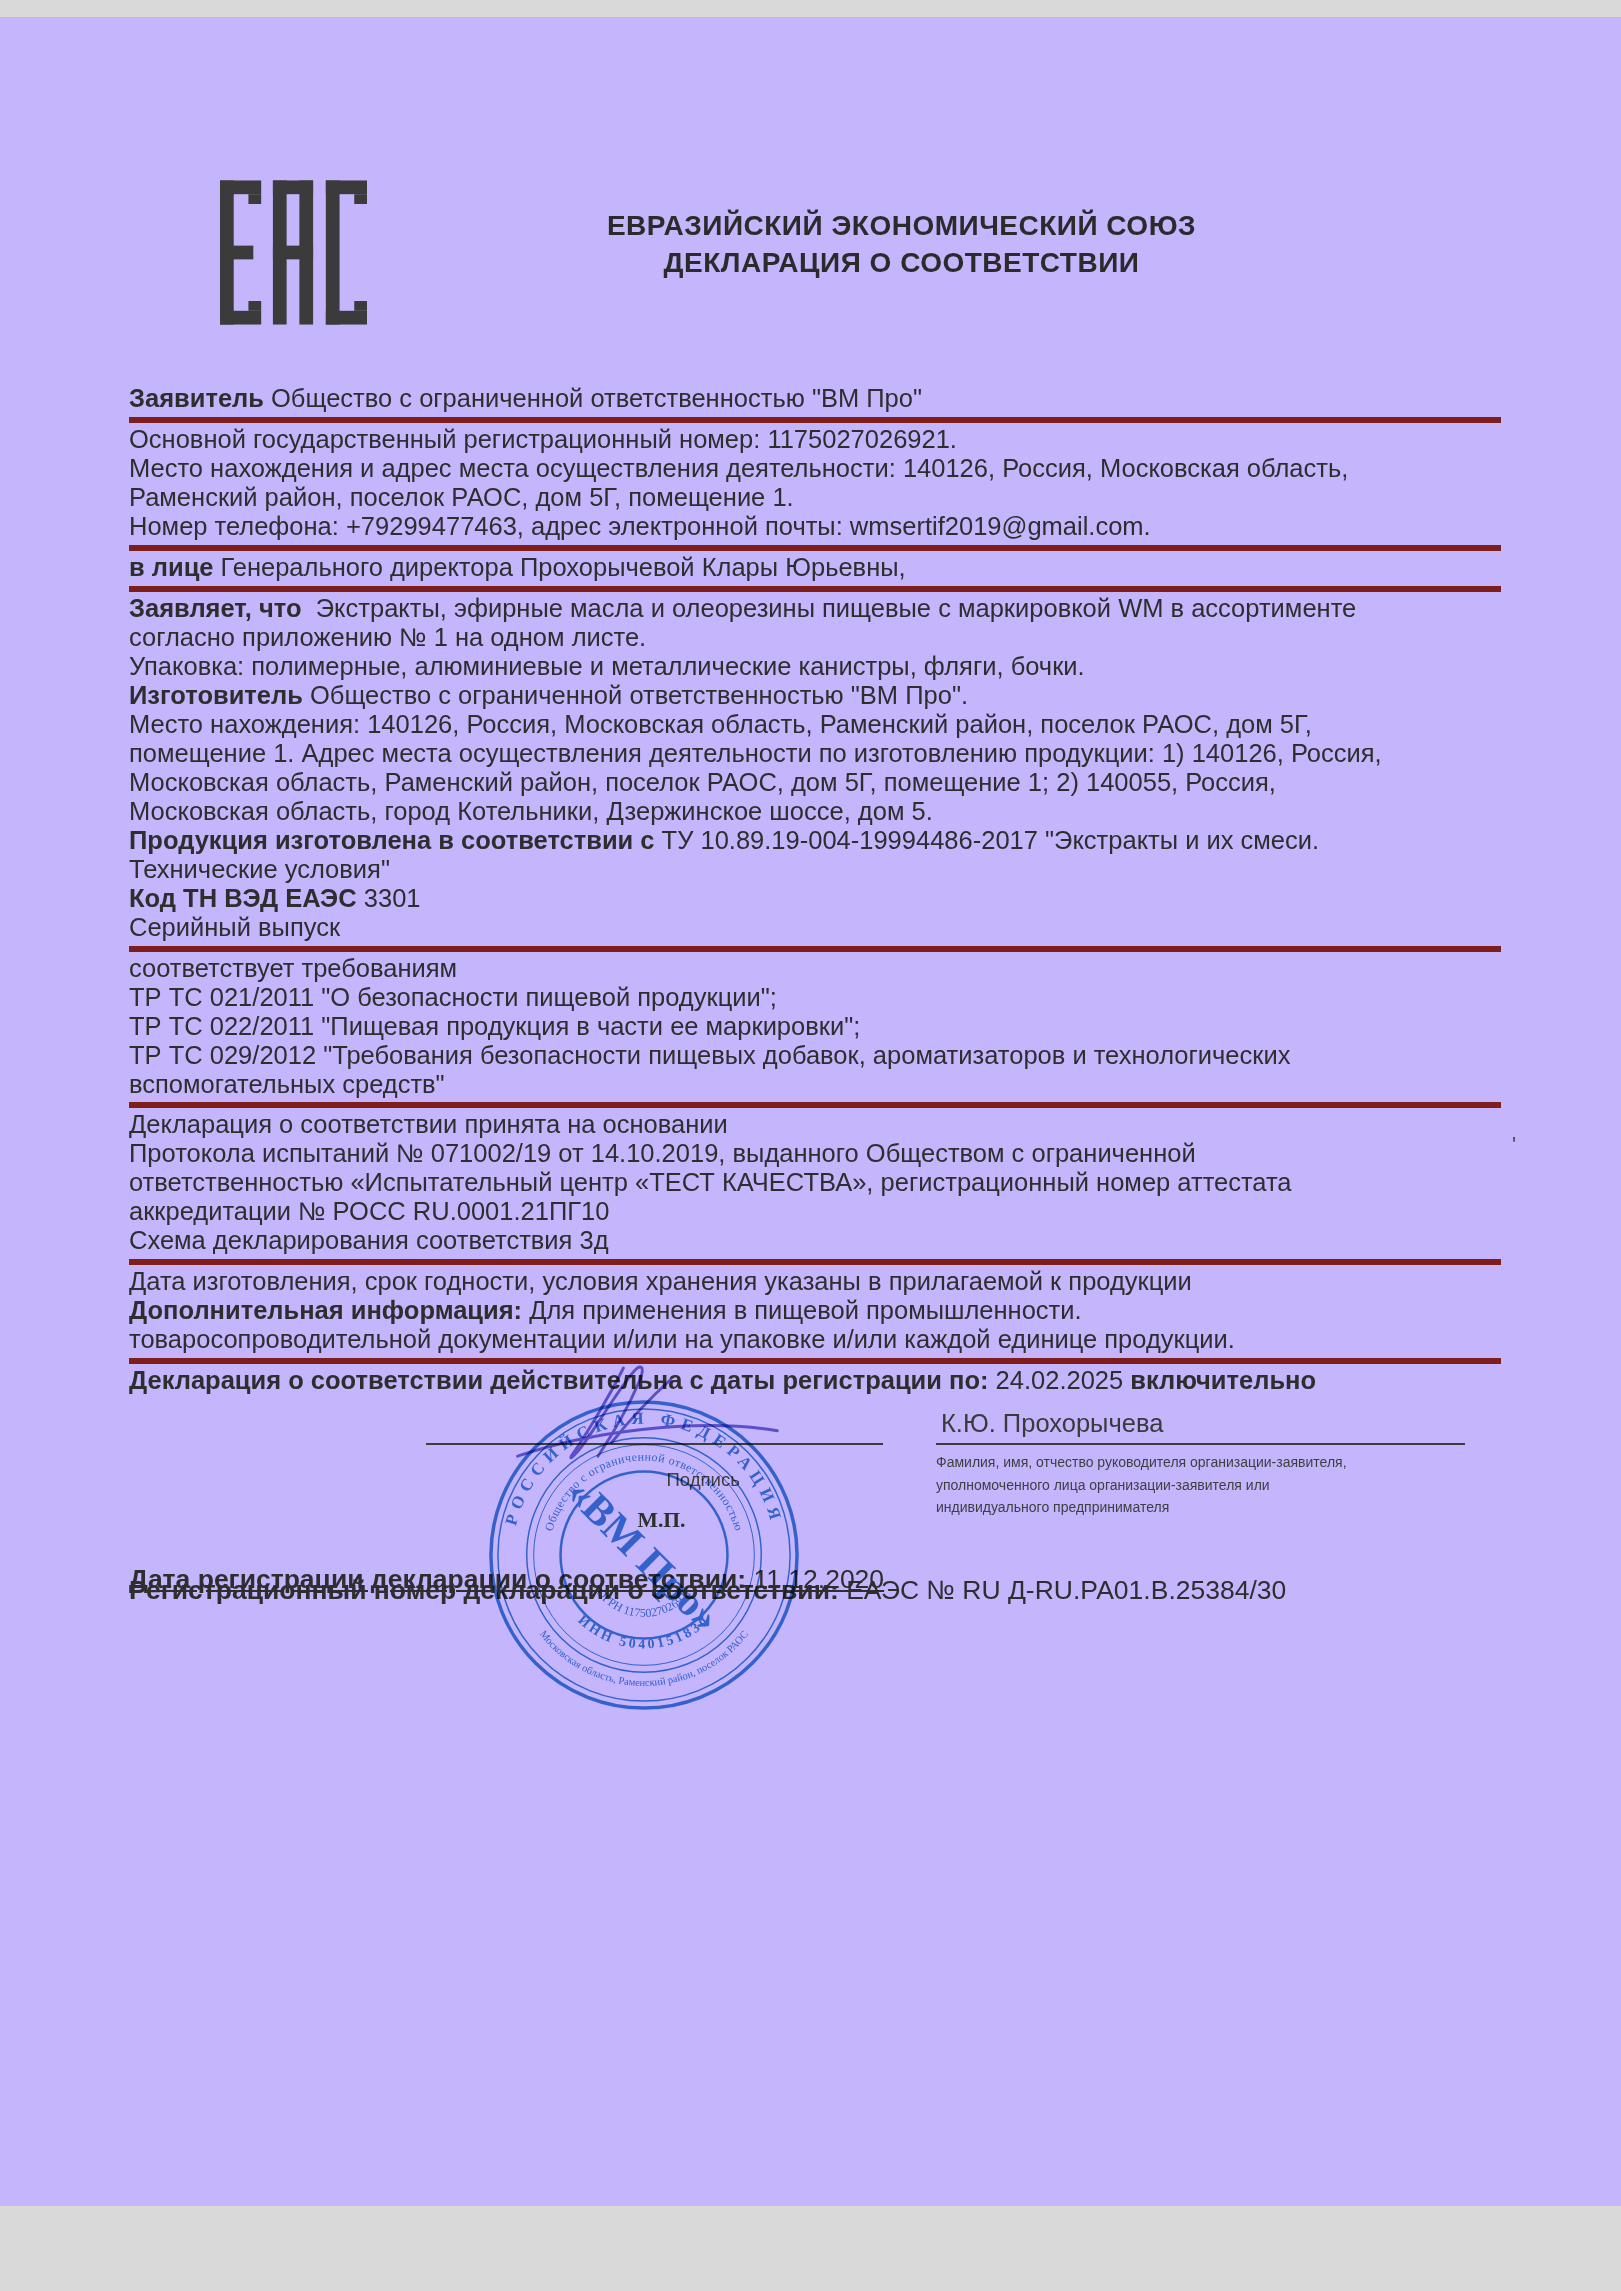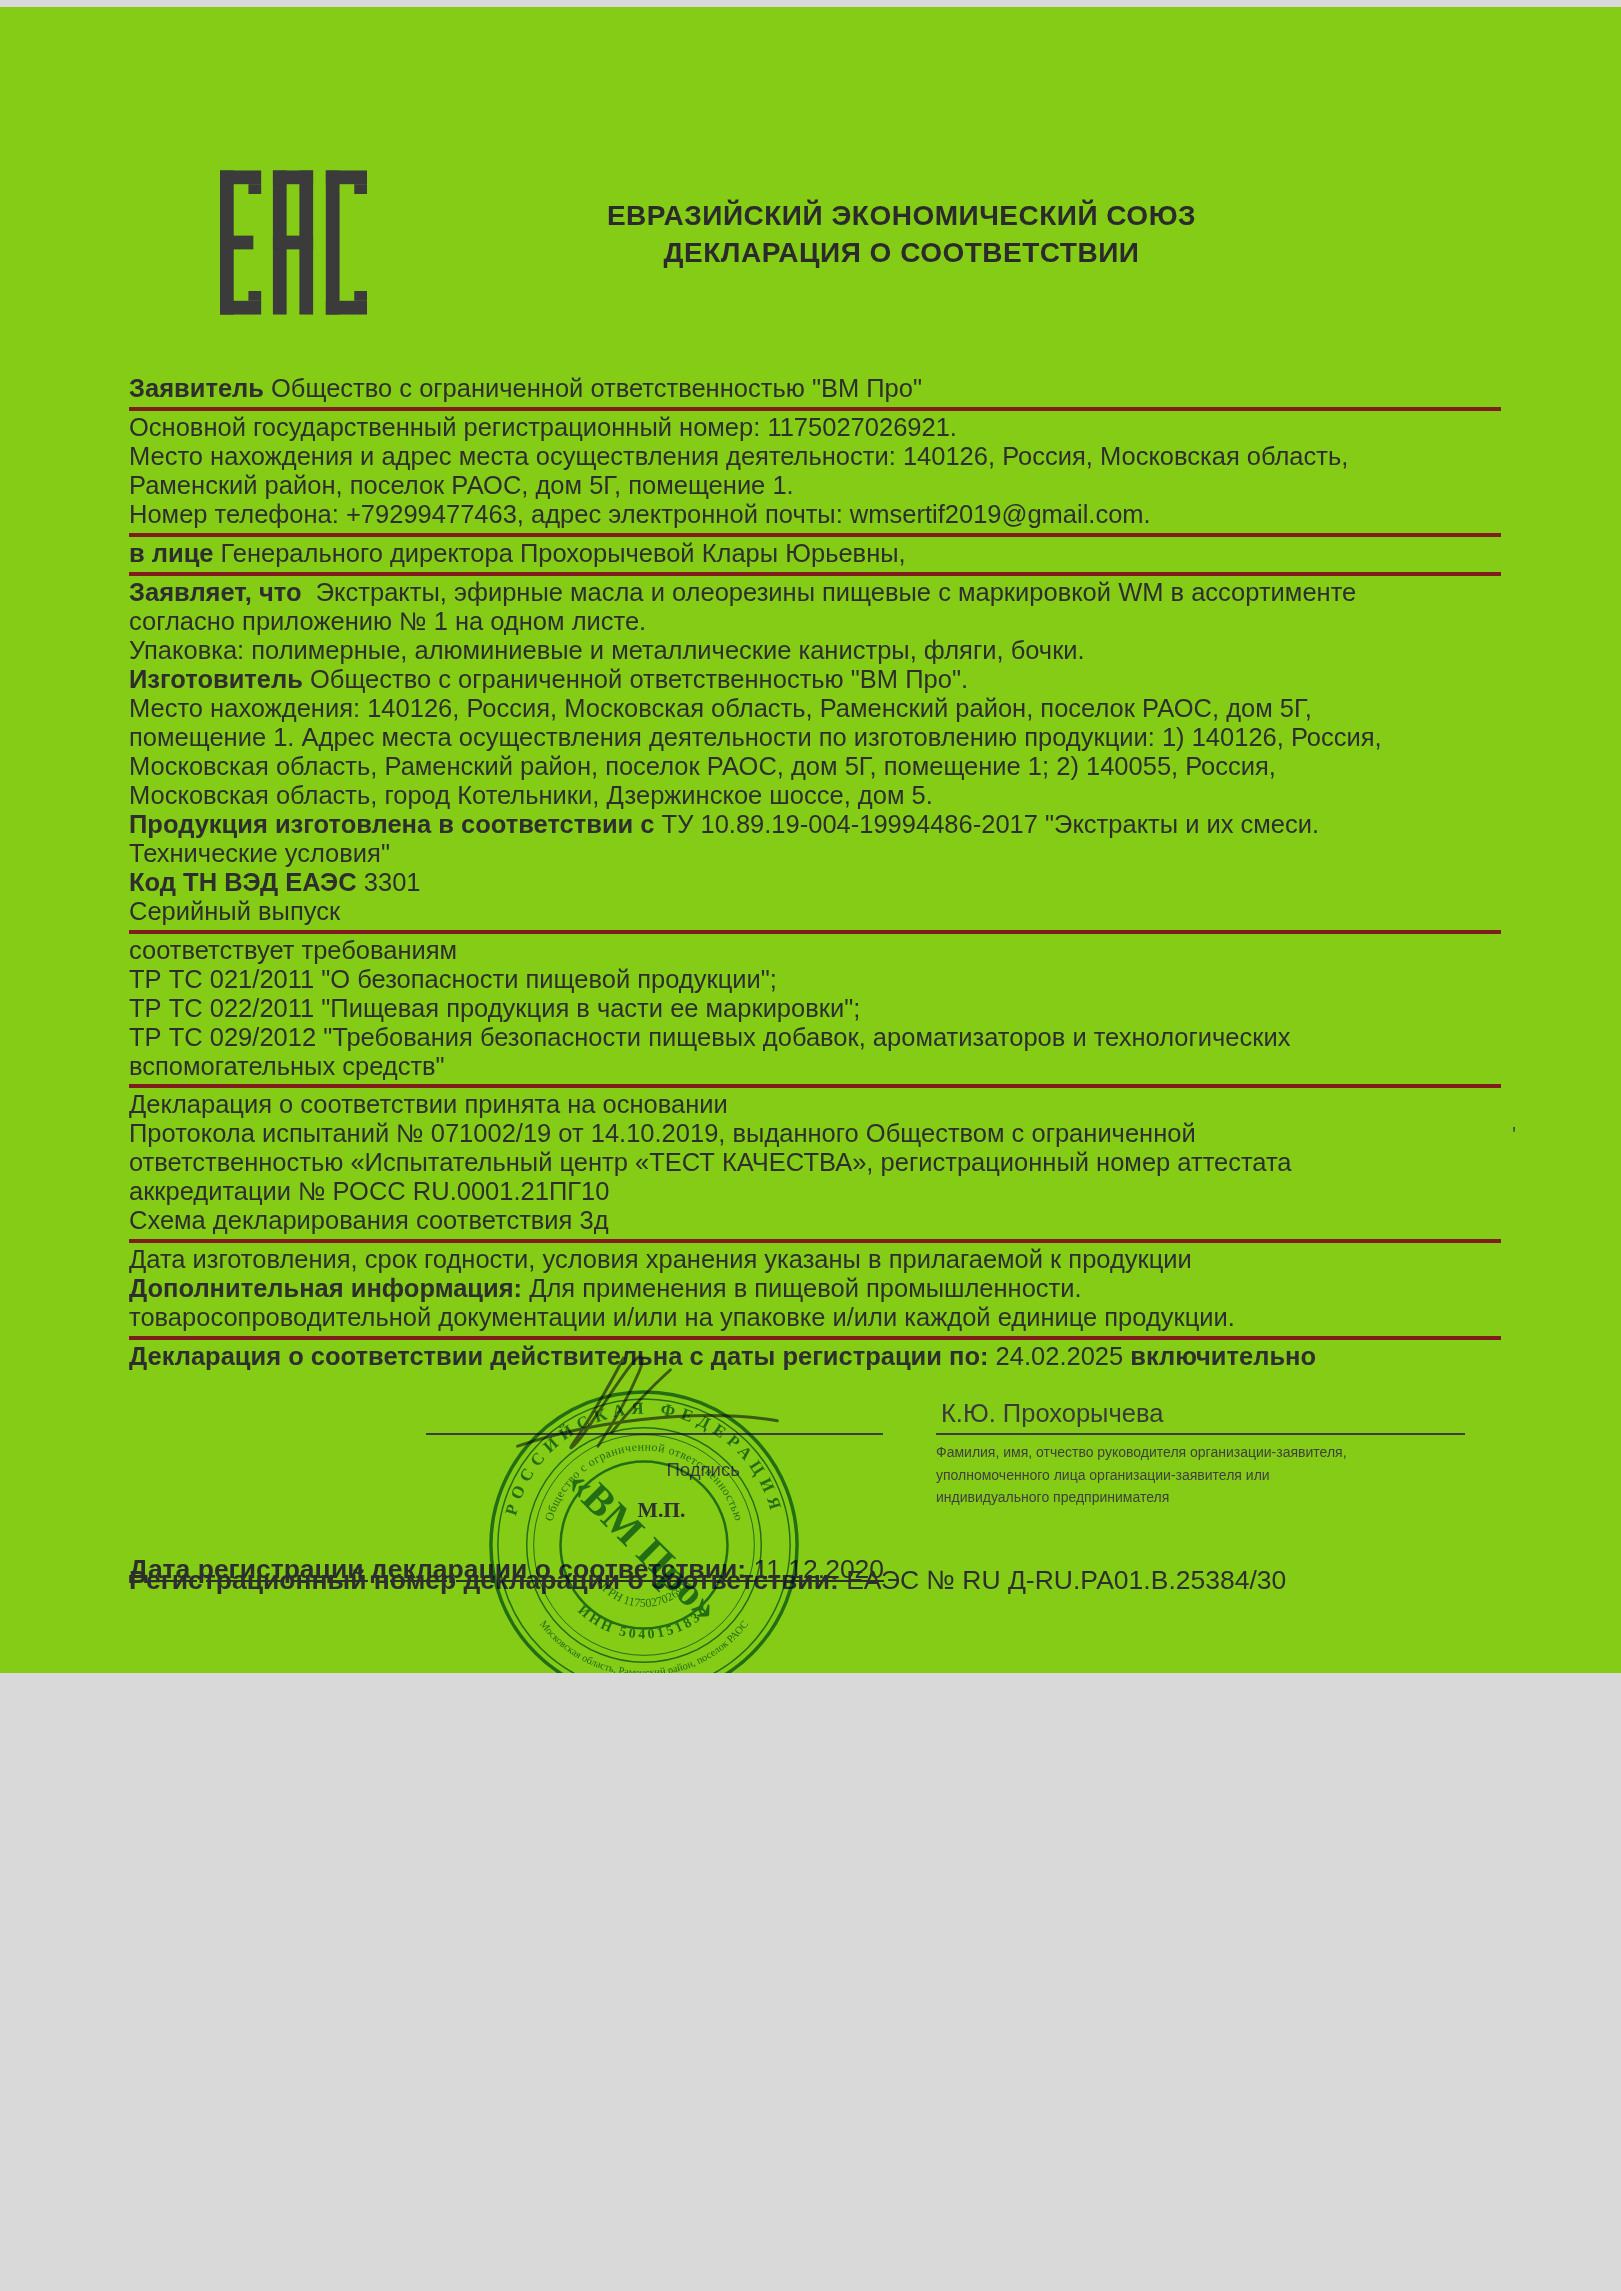--- a/index.html
+++ b/index.html
@@ -1,32 +1,32 @@
 <!DOCTYPE html>
 <html><head>
 <meta charset="utf-8">
 <style>
   html,body { margin:0; padding:0; background:#d9d9d9; }
   .page {
-    position:relative; width:1621px; height:1666px; margin:7px auto;
-    background:#84cc16; overflow:hidden;
+    position:relative; width:1621px; height:2189px; margin:17px auto;
+    background:#c4b5fd; overflow:hidden;
     font-family:"Liberation Sans", sans-serif; color:#2e2e2e;
   }
   
   .eac-logo { position:absolute; left:220px; top:163px; width:147px; height:145px; }
   .eac-logo rect { fill:#3b3b3b; }
   
   .doc-title {
     position:absolute; left:529px; top:190px; width:745px;
     text-align:center; font-weight:bold; font-size:28px; line-height:37px;
     letter-spacing:0.5px; color:#2b2b2b;
   }
   
   .body-col { position:absolute; left:129px; top:365px; width:1372px; font-size:25.5px; line-height:29px; }
-  .sec { border-bottom:4px solid #7f1d1d; padding:2px 0 3.9px 0; }
+  .sec { border-bottom:6px solid #7f1d1d; padding:2px 0 3.9px 0; }
   .sec.no-rule { border-bottom:none; }
   .ln b { font-weight:bold; }
   .lbl { font-weight:normal; }
   
   .sig-rule-left  { position:absolute; left:426px;  top:1426px; width:457px; border-top:2px solid #3d3d3d; }
   .sig-rule-right { position:absolute; left:936px;  top:1426px; width:529px; border-top:2px solid #3d3d3d; }
   .signer-name { position:absolute; left:941px; top:1392px; font-size:25.5px; color:#3a3a3a; }
   .name-caption { position:absolute; left:936px; top:1434px; width:529px; text-align:left; font-size:14px; line-height:22.5px; color:#3f3f3f; }
   .podpis-label { position:absolute; left:583px; top:1452px; width:157px; text-align:right; font-size:18.6px; color:#3f3f3f; }
   .mp-label { position:absolute; left:583px; top:1491px; width:157px; text-align:center; font-size:21.6px; font-weight:bold; font-family:"Liberation Serif", serif; color:#2f2f2f; }

